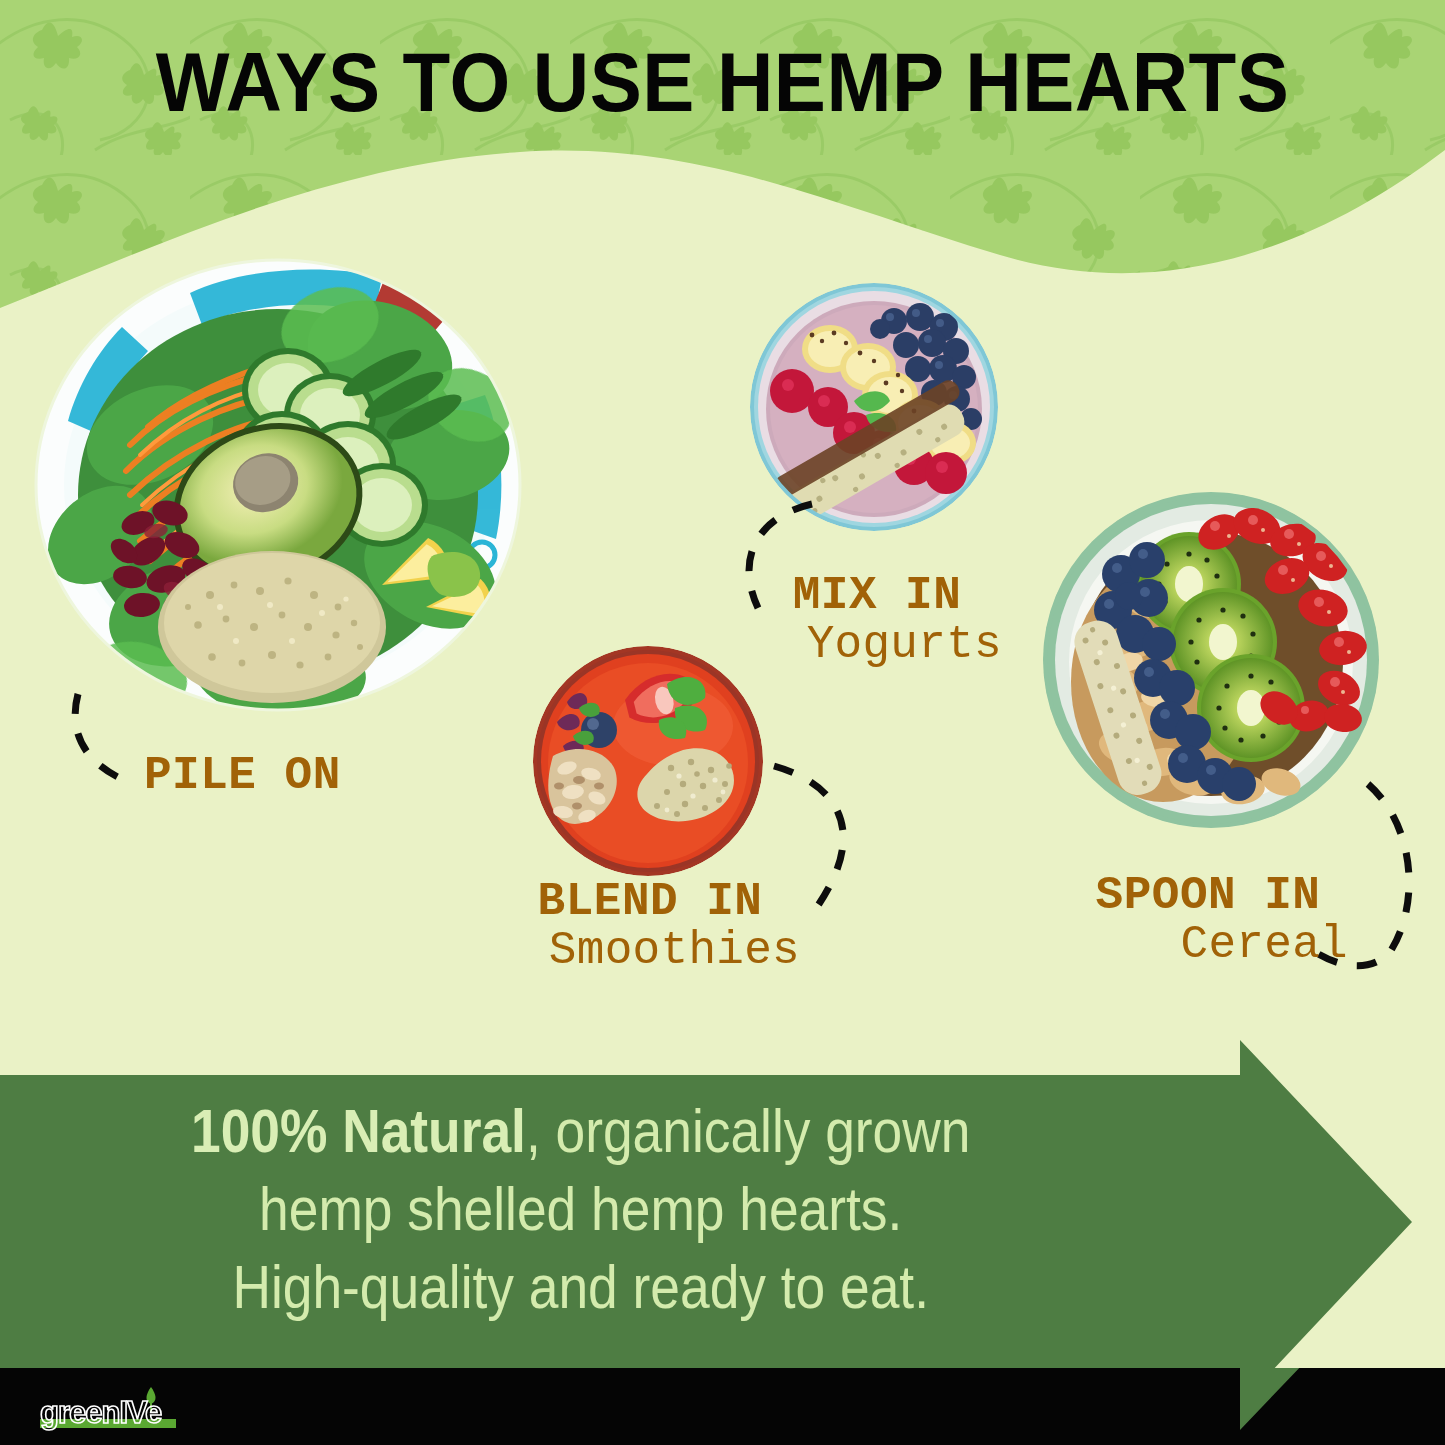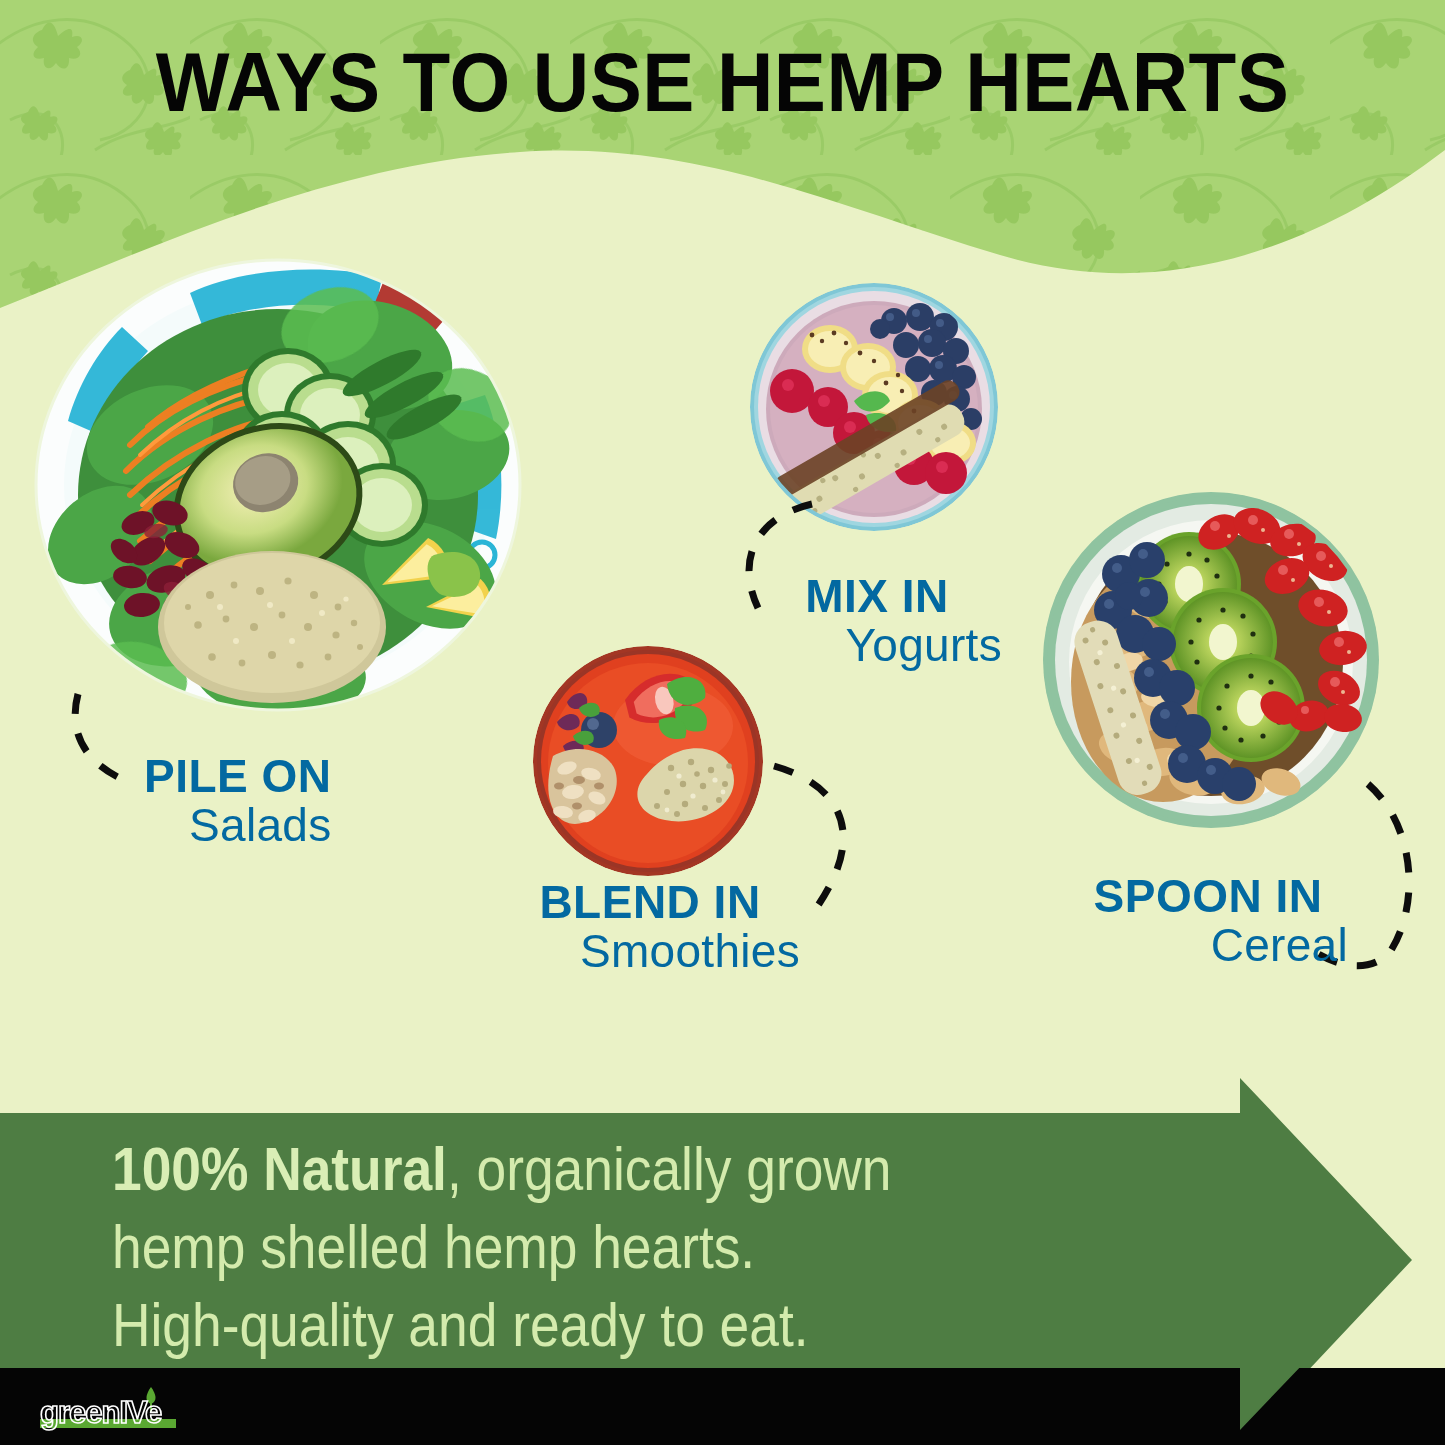--- a/index.html
+++ b/index.html
@@ -37,23 +37,24 @@
     white-space: nowrap;
   }
 
   
   .photo { position: absolute; overflow: hidden; }
   .photo svg { display: block; }
 
   
   .callout {
     position: absolute;
-    color: #0369a1;
+    color: #a16207;
     line-height: 1.06;
     white-space: nowrap;
+    font-family: Liberation Mono, monospace;
   }
   .callout .l1 {
     display: block;
     font-weight: 700;
     font-size: 46px;
     letter-spacing: 0.5px;
   }
   .callout .l2 {
     display: block;
     font-weight: 400;
@@ -67,21 +68,21 @@
   .leader { position: absolute; pointer-events: none; }
   .leader path {
     fill: none;
     stroke: #0d0d0d;
     stroke-width: 7;
     stroke-linecap: butt;
     stroke-dasharray: 20 20;
   }
 
   
-  .banner { position: absolute; left: 0; top: 1068px; width: 1445px; height: 300px; }
+  .banner { position: absolute; left: 0; top: 1030px; width: 1445px; height: 300px; text-align: center; }
   .banner svg { position: absolute; left: 0; top: 0; }
   .banner-text {
     position: absolute;
     left: 112px; top: 62px;
     width: 1090px;
     font-family: "Liberation Sans Narrow", "Liberation Sans", sans-serif;
     font-size: 62px;
     line-height: 1.26;
     color: #d4ebad;
     transform: scaleX(0.86);
@@ -719,21 +720,20 @@
   <svg class="leader" style="left:766px; top:762px; width:120px; height:160px;" viewBox="0 0 120 160">
     <path d="M8,4 C72,22 106,70 46,152"></path>
   </svg>
 
   <svg class="leader" style="left:1294px; top:778px; width:130px; height:200px;" viewBox="0 0 130 200">
     <path d="M74,6 C122,48 126,128 96,174 C74,198 38,186 18,172"></path>
   </svg>
 
   <div class="callout" style="left:144px; top:752px;">
     <span class="l1">PILE ON</span>
-    <span class="l2">Salads</span>
   </div>
 
   <div class="callout center" style="left:752px; top:572px; width:250px;">
     <span class="l1">MIX IN</span>
     <span class="l2">Yogurts</span>
   </div>
 
   <div class="callout center" style="left:500px; top:878px; width:300px;">
     <span class="l1">BLEND IN</span>
     <span class="l2">Smoothies</span>

